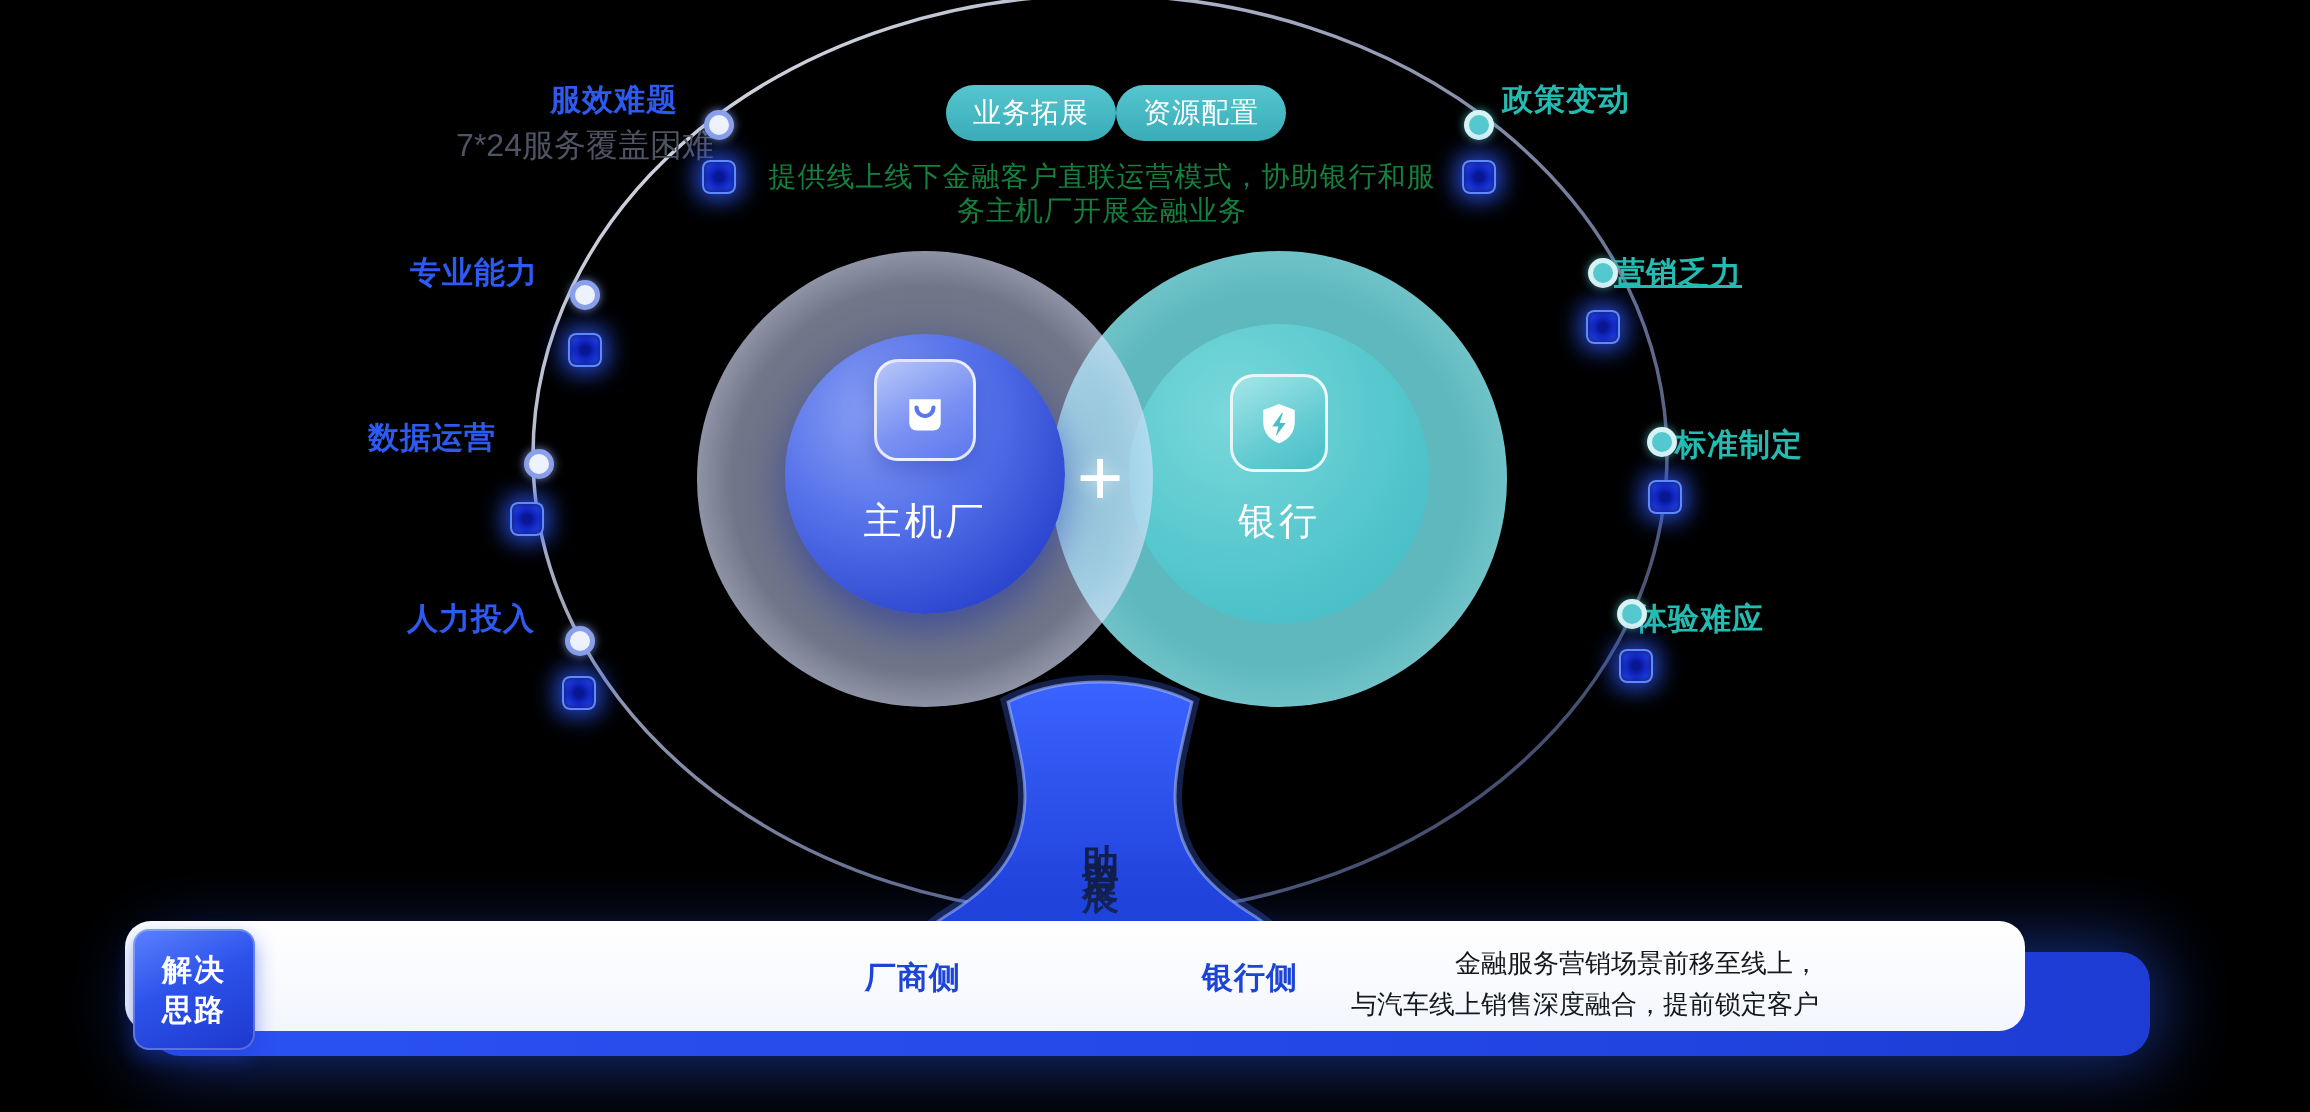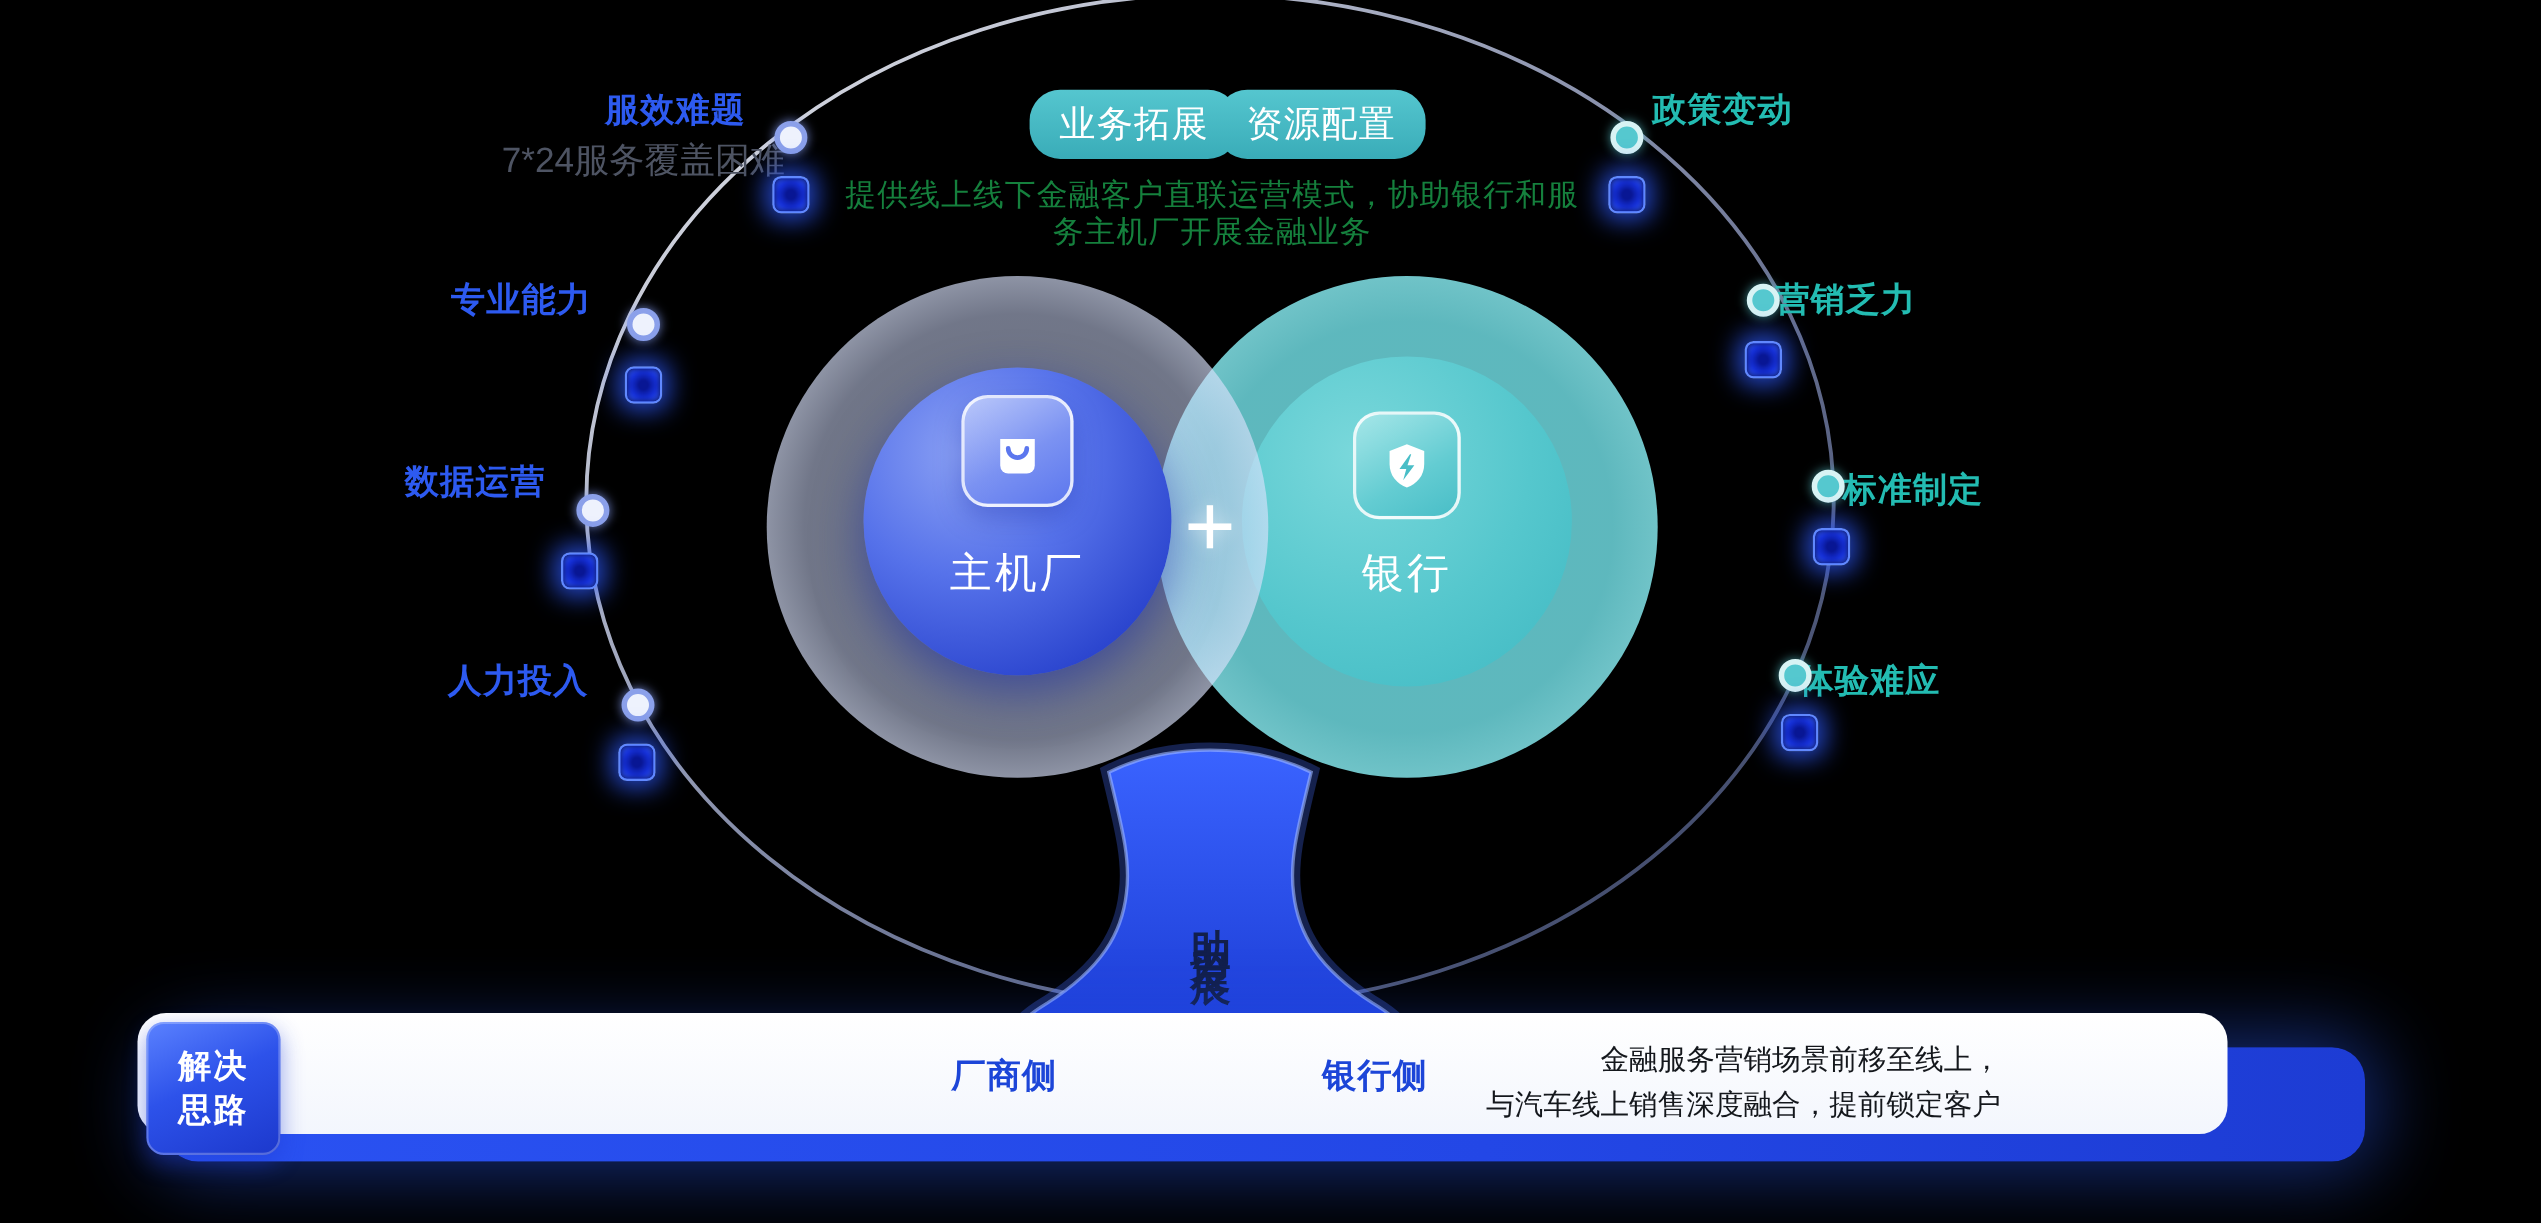--- a/index.html
+++ b/index.html
@@ -30,21 +30,21 @@
     background:linear-gradient(150deg,#b9c7fa 0%,#7b92f2 55%,#5c77ee 100%);
     border:3px solid rgba(255,255,255,.8);box-shadow:0 10px 24px rgba(25,45,170,.35);}
   .tile-right{left:1279px;top:423px;width:92px;height:92px;border-radius:24px;
     background:linear-gradient(150deg,#a5e6e8 0%,#63ccd2 60%,#49bec7 100%);
     border:3px solid rgba(255,255,255,.85);}
   .venn-label{color:#fff;font-size:38px;font-weight:500;letter-spacing:3px;}
   .plus-sign{left:1100px;top:478px;color:#fff;font-size:80px;font-weight:500;
     text-shadow:0 0 16px rgba(255,255,255,.55);}
 
   
-  .pill{padding:9px 27px;border-radius:28px;color:#fff;font-size:33px;letter-spacing:1px;
+  .pill{padding:9px 27px;border-radius:28px;color:#fff;font-size:28px;letter-spacing:1px;
     background:linear-gradient(180deg,#55c6cf 0%,#39acb8 100%);}
   .desc-line{font-size:28px;color:#15803d;font-weight:500;letter-spacing:1px;}
 
   
   .side-label{font-weight:700;font-size:31px;letter-spacing:1px;}
   .side-label.blue{color:#2d5af0;}
   .side-label.teal{color:#23bcb2;}
   .side-sub{font-size:32px;color:#4e5463;font-weight:500;}
   .dot{position:absolute;width:20px;height:20px;border-radius:50%;transform:translate(-50%,-50%);}
   .dot.blue{background:#eef2fd;border:5px solid #8ba0ea;box-shadow:0 0 10px rgba(140,165,255,.8);}
@@ -122,21 +122,21 @@
   <div class="abs ctr desc-line" style="left:1102px;top:177px;">提供线上线下金融客户直联运营模式，协助银行和服</div>
   <div class="abs ctr desc-line" style="left:1102px;top:211px;">务主机厂开展金融业务</div>
 
   <div class="abs ctr side-label blue" style="left:614px;top:100px;">服效难题</div>
   <div class="abs ctr side-sub" style="left:585px;top:146px;">7*24服务覆盖困难</div>
   <div class="abs ctr side-label blue" style="left:474px;top:273px;">专业能力</div>
   <div class="abs ctr side-label blue" style="left:432px;top:438px;">数据运营</div>
   <div class="abs ctr side-label blue" style="left:471px;top:619px;">人力投入</div>
 
   <div class="abs ctr side-label teal" style="left:1566px;top:100px;">政策变动</div>
-  <div class="abs ctr side-label teal" style="left:1678px;top:273px;">营销乏力</div>
+  <div class="abs ctr side-label teal" style="left:1678px;top:273px;text-decoration:underline;">营销乏力</div>
   <div class="abs ctr side-label teal" style="left:1739px;top:445px;">标准制定</div>
   <div class="abs ctr side-label teal" style="left:1700px;top:619px;">体验难应</div>
 
   <div class="dot blue" style="left:719px;top:125px;"></div>
   <div class="dot blue" style="left:585px;top:295px;"></div>
   <div class="dot blue" style="left:539px;top:464px;"></div>
   <div class="dot blue" style="left:580px;top:641px;"></div>
   <div class="dot teal" style="left:1479px;top:125px;"></div>
   <div class="dot teal" style="left:1603px;top:273px;"></div>
   <div class="dot teal" style="left:1662px;top:442px;"></div>

